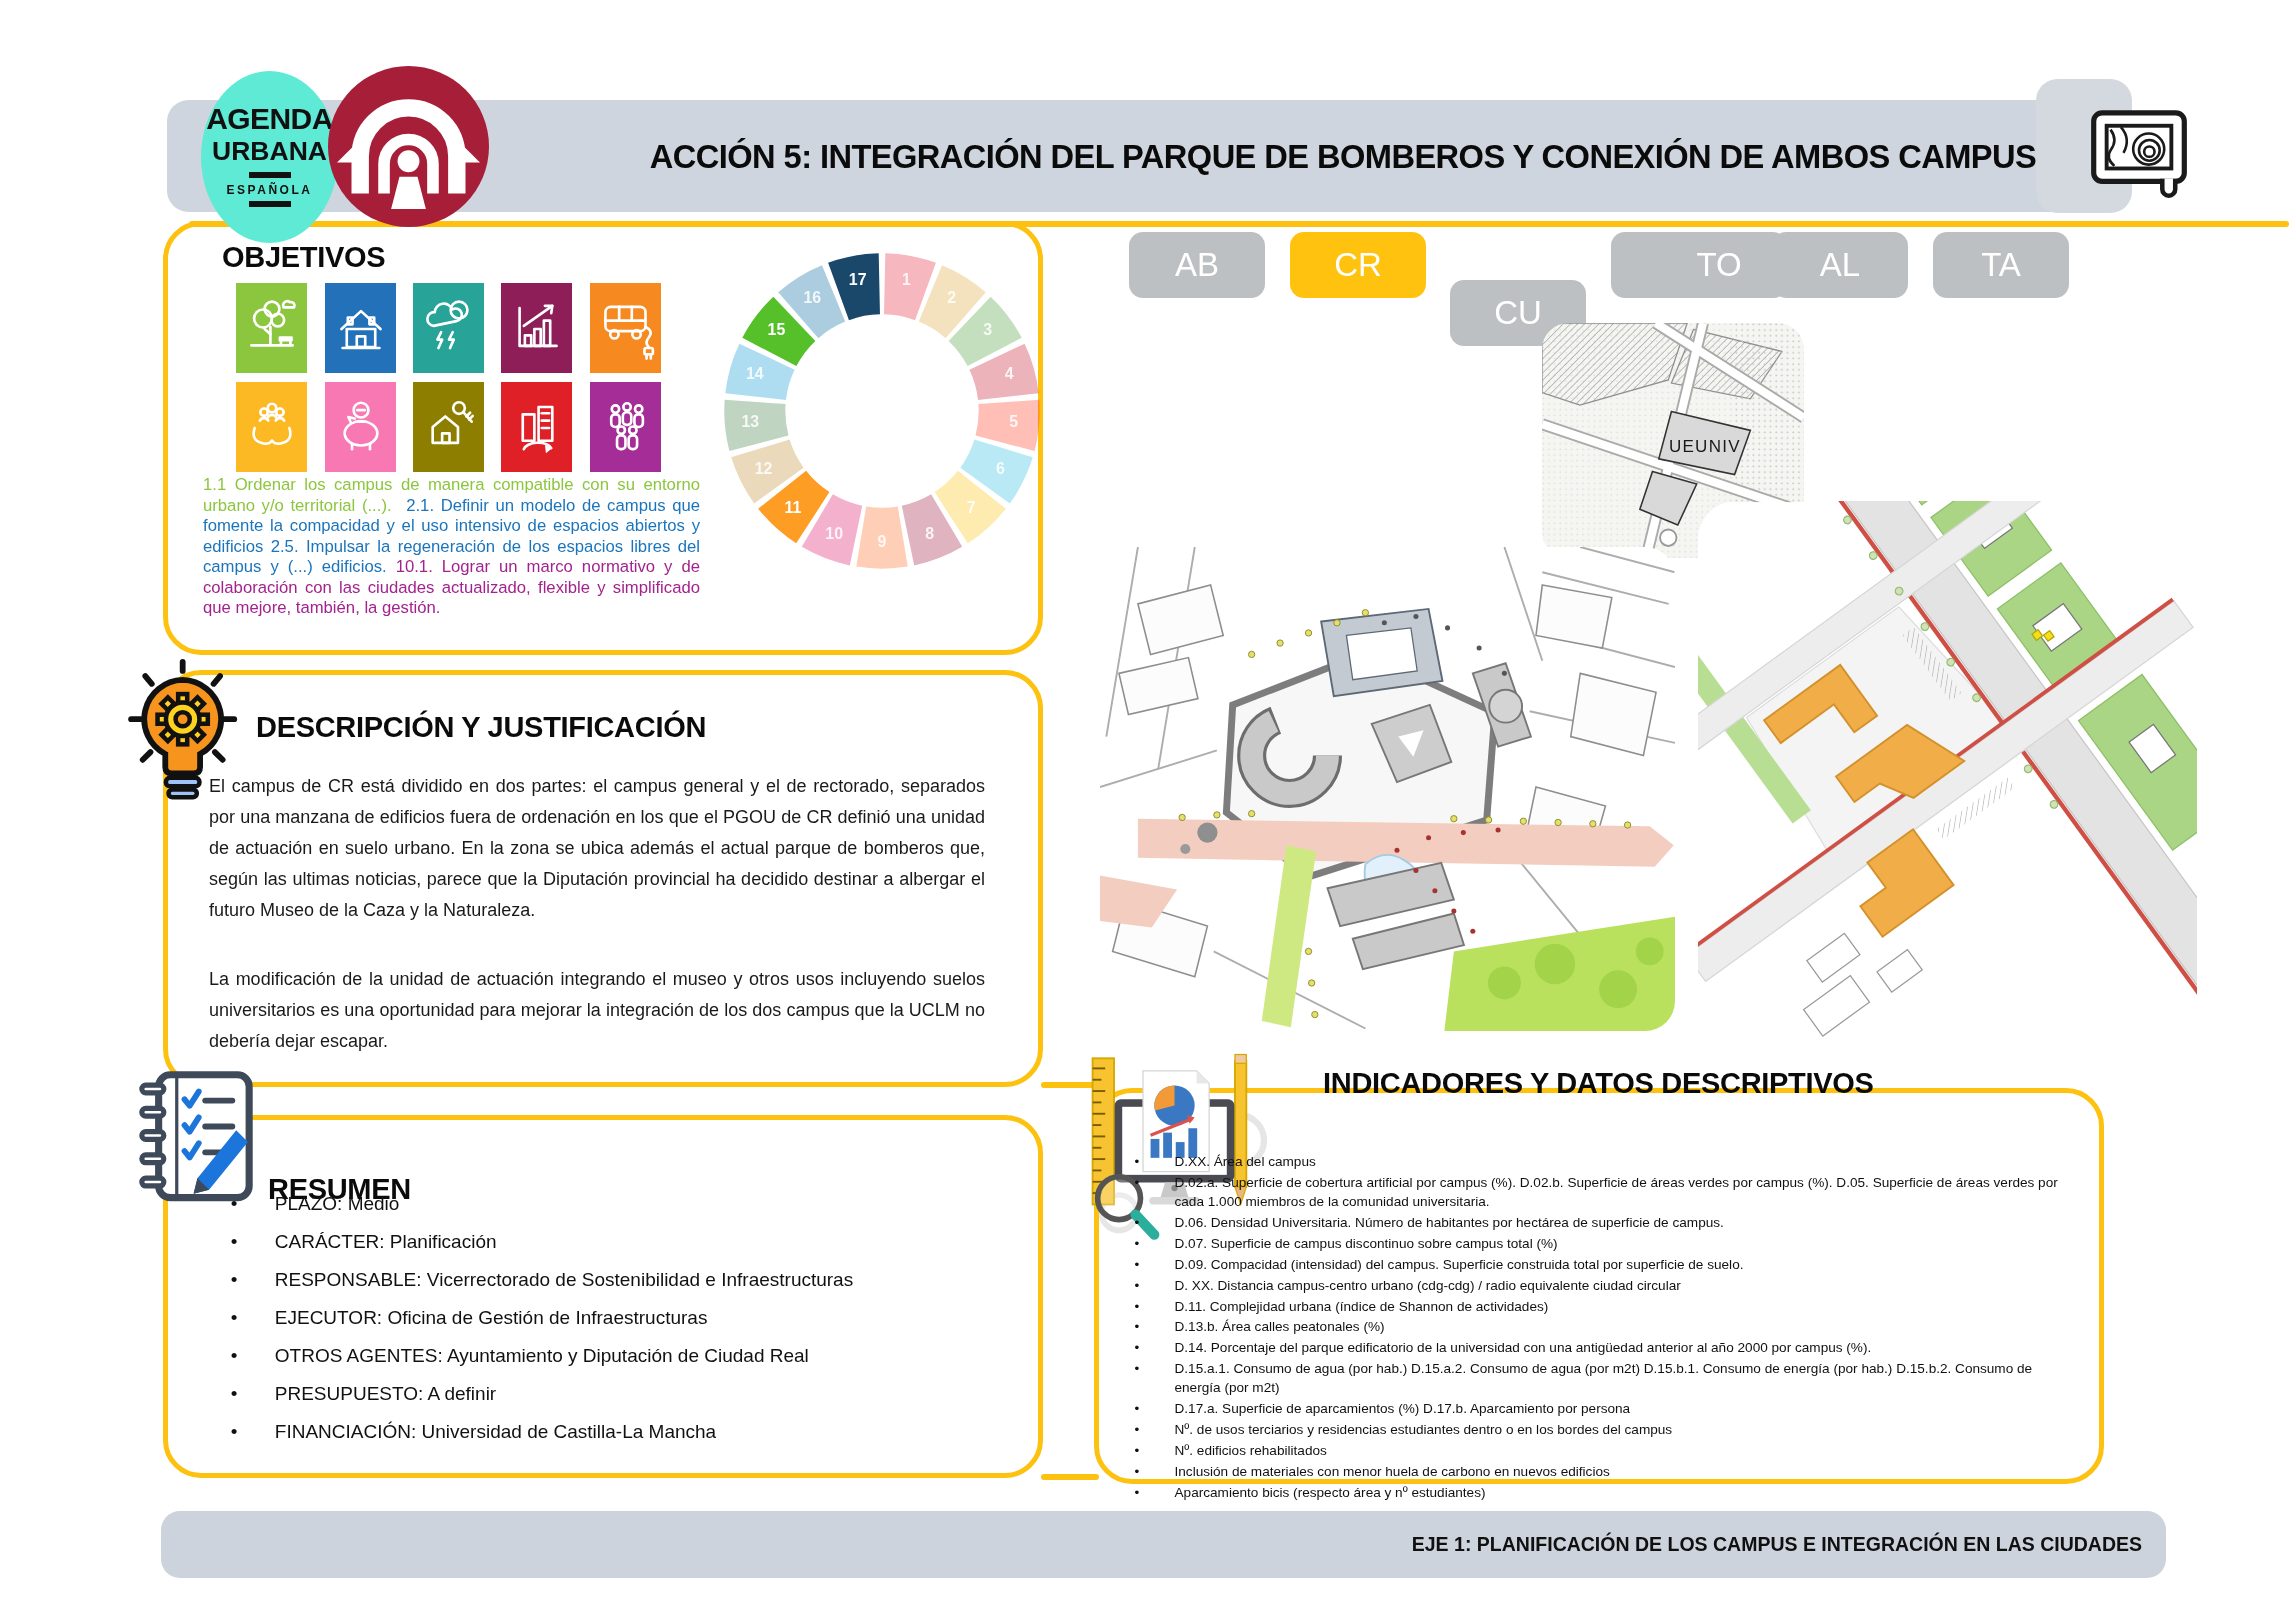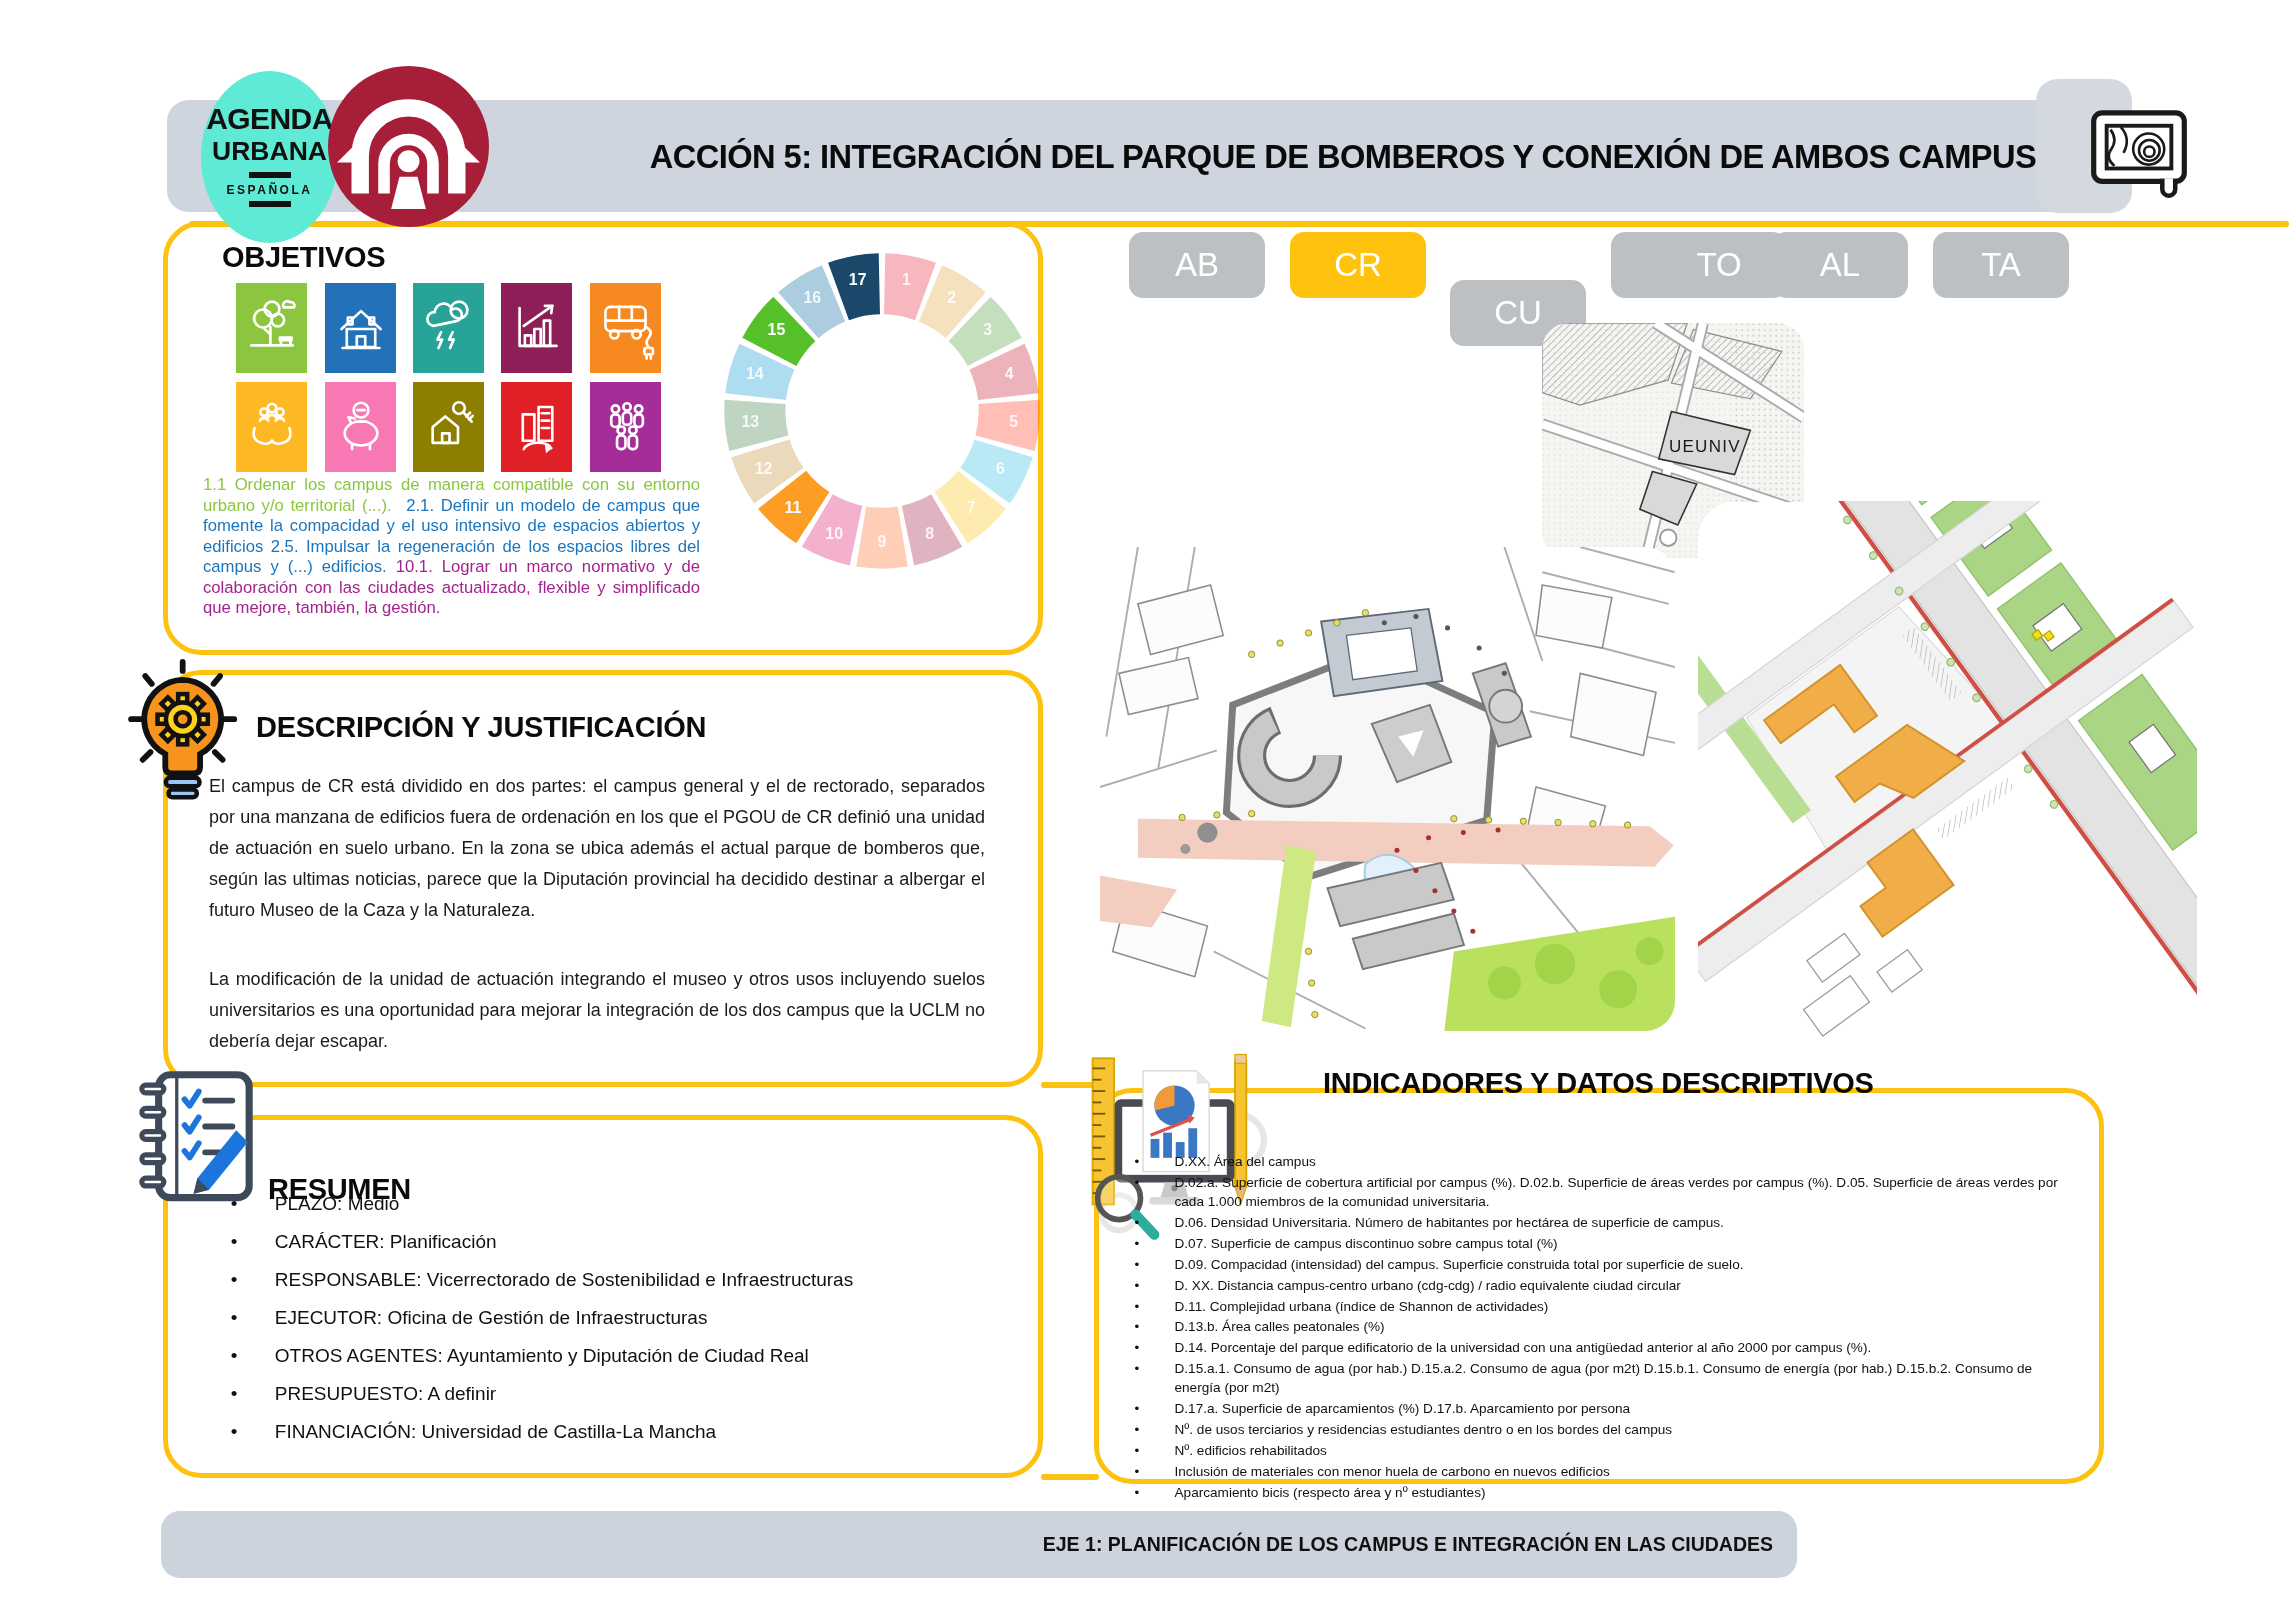--- a/index.html
+++ b/index.html
@@ -34,21 +34,21 @@
   
   .body-text{font-size:18px;line-height:1.72;text-align:justify;color:#1a1a1a;}
   .res-list{list-style:none;margin:0;padding:0;font-size:19px;}
   .res-list li{display:flex;margin-bottom:16px;}
   .res-list .dot{width:44px;flex:0 0 44px;text-align:left;padding-left:3.8px;}
   .ind-list{list-style:none;margin:0;padding:0;font-size:13.6px;line-height:1.4;}
   .ind-list li{display:flex;margin-bottom:1.9px;}
   .ind-list .dot{width:40px;flex:0 0 40px;padding-left:2.5px;}
   .map{overflow:hidden;}
   
-  .footer{left:161px;top:1511px;width:1636px;height:67px;background:#CDD3DC;border-radius:19px;
+  .footer{left:161px;top:1511px;width:2005px;height:67px;background:#CDD3DC;border-radius:19px;
           text-align:right;font-size:19.5px;font-weight:600;line-height:67px;padding-right:24px;box-sizing:border-box;color:#101010;}
   svg text{font-family:"Liberation Sans",sans-serif;}
 </style>
 </head>
 <body>
 
 <div class="page">
 
   <div class="abs banner"></div>
   <div class="abs title">ACCIÓN 5: INTEGRACIÓN DEL PARQUE DE BOMBEROS Y CONEXIÓN DE AMBOS CAMPUS CR</div>

